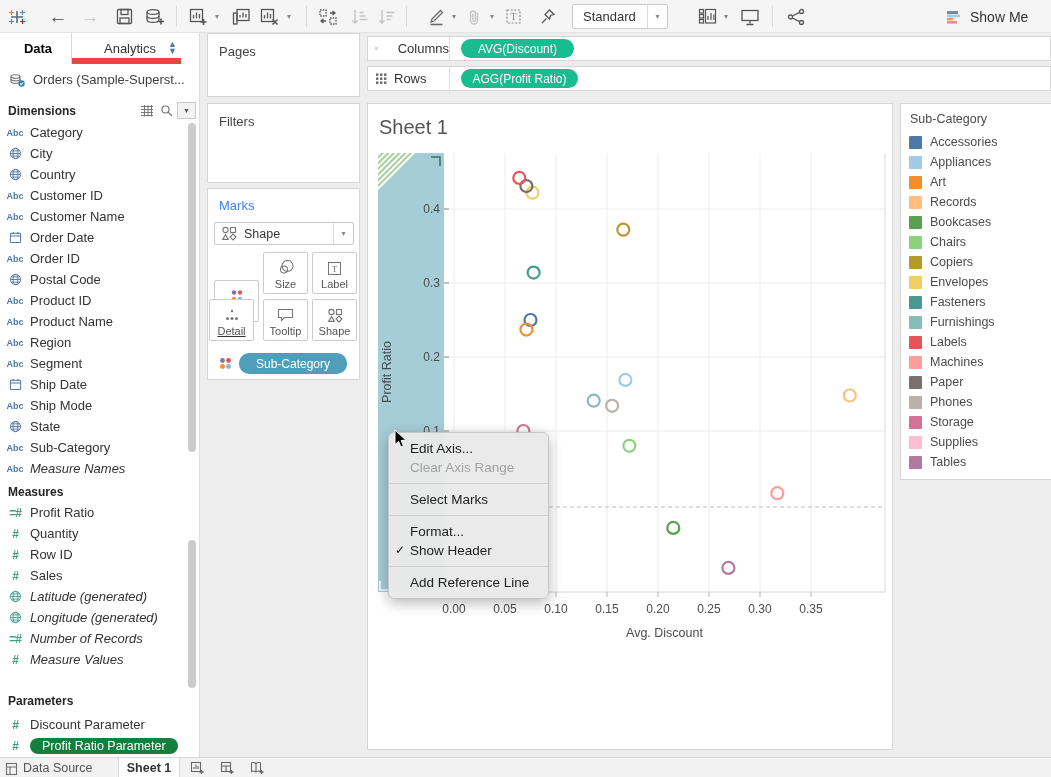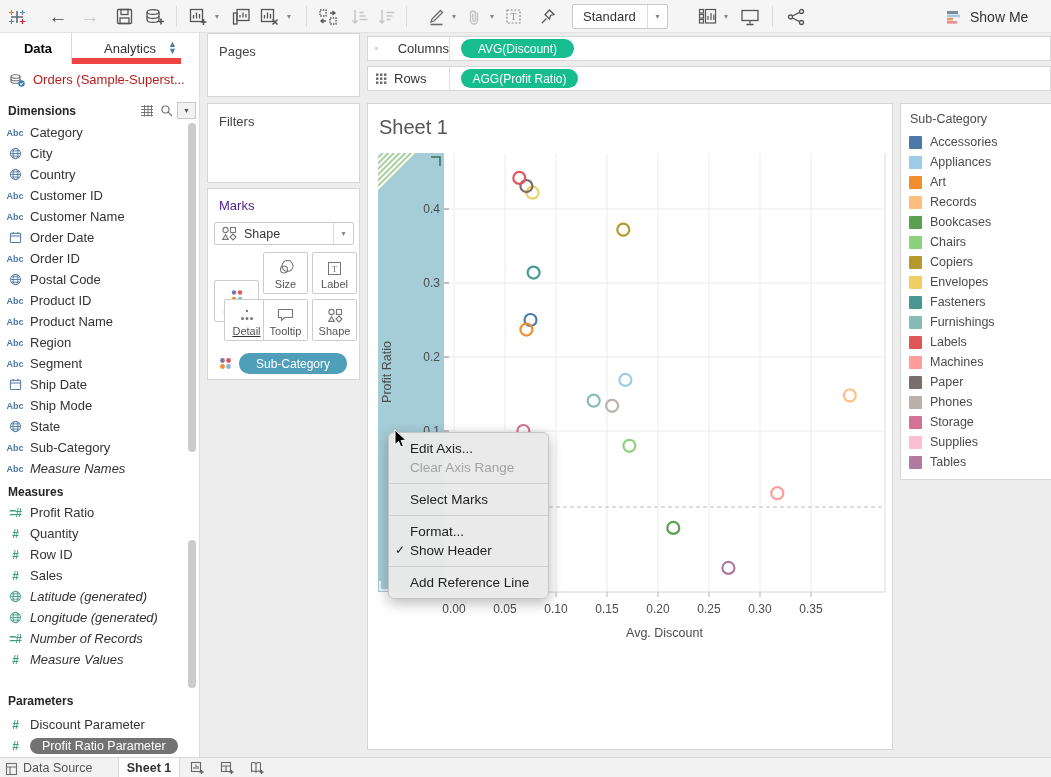--- a/index.html
+++ b/index.html
@@ -191,21 +191,21 @@
   <div class="abs" style="left:0;top:31px;width:200px;height:30px;display:flex;align-items:center">
     <span style="margin-left:8px">
       <svg width="19" height="17" viewBox="0 0 19 17" fill="none" stroke="#6f6f6f" stroke-width="1.1">
         <path d="M3 5.5c0-1 2-1.8 4.5-1.8S12 4.5 12 5.5 10 7.3 7.5 7.3 3 6.5 3 5.5z"></path>
         <path d="M3 5.5v5c0 1 2 1.8 4.5 1.8s4.5-.8 4.5-1.8v-5"></path>
           <path d="M3 8c0 1 2 1.8 4.5 1.8S12 9 12 8"></path>
         <circle cx="13.5" cy="12.5" r="3.2" fill="#2e7cb8" stroke="none"></circle>
           <path d="M12 12.5l1.2 1.2 2-2.2" stroke="#fff" stroke-width="1.1"></path>
       </svg>
     </span>
-    <span style="margin-left:6px;font-size:13px;color:#b91c1c;white-space:nowrap">Orders (Sample-Superst...</span>
+    <span style="margin-left:6px;font-size:13px;color:#404040;white-space:nowrap">Orders (Sample-Superst...</span>
   </div>
   <div class="abs" style="left:0;top:67px;width:200px;height:22px;display:flex;align-items:center">
     <span class="sec-hdr" style="margin-left:8px">Dimensions</span>
     <span style="position:absolute;left:140px;top:4px">
       <svg width="14" height="13" viewBox="0 0 14 13" fill="none" stroke="#777" stroke-width="1">
           <path d="M1 2.5h12 M1 5.5h12 M1 8.5h12 M1 11.5h12 M4.5 1v11.5 M8 1v11.5 M11.5 1v11.5"></path>
         </svg>
     </span>
     <span style="position:absolute;left:160px;top:4px">
       <svg width="13" height="13" viewBox="0 0 13 13" fill="none" stroke="#777" stroke-width="1.2">
@@ -409,35 +409,35 @@
       <div class="pane-row">
         <span class="ic">
           <span class="ic-num">#</span>
         </span>
         <span class="lbl">Discount Parameter</span>
       </div>
       <div class="pane-row" style="padding-left: 0px;">
         <span class="ic">
           <span class="ic-num">#</span>
         </span>
-        <span class="pill" style="background:#737373;height:16px;padding:0 12px;font-size:12.5px">Profit Ratio Parameter</span>
+        <span class="pill" style="background:#15803d;height:16px;padding:0 12px;font-size:12.5px">Profit Ratio Parameter</span>
       </div>
     </div>
   <div class="thumb" style="top:90px;height:329px"></div>
   <div class="thumb" style="top:507px;height:148px"></div>
 </div>
 
 <div class="card" style="left:207px;top:33px;width:153px;height:64px">
   <div style="margin:10px 0 0 11px;color:#444">Pages</div>
 </div>
 <div class="card" style="left:207px;top:103px;width:153px;height:80px">
   <div style="margin:10px 0 0 11px;color:#444">Filters</div>
 </div>
 <div class="card" style="left:207px;top:188px;width:153px;height:192px">
-  <div style="margin:9px 0 0 11px;color:#4c1d95">Marks</div>
+  <div style="margin:9px 0 0 11px;color:#3b82f6">Marks</div>
   <div style="position:absolute;left:6px;top:33px;width:140px;height:23px;border:1px solid #c9c9c9;border-radius:2px;background:#fff;display:flex;align-items:center">
     <svg width="16" height="15" viewBox="0 0 16 15" fill="none" stroke="#777" stroke-width="1.1" style="margin-left:6px">
       <circle cx="4.5" cy="4" r="2.6"></circle>
         <rect x="9.5" y="1.5" width="5" height="5"></rect>
         <path d="M4.5 8.6l2.8 4.8H1.7z"></path>
         <path d="M12 8l3 3-3 3-3-3z"></path>
     </svg>
     <span style="margin-left:7px;font-size:12.5px;color:#333">Shape</span>
     <span class="caret" style="position:absolute;right:0;top:0;width:20px;height:21px;border-left:1px solid #dcdcdc;display:flex;align-items:center;justify-content:center">▾</span>
   </div>
@@ -464,21 +464,21 @@
       </div>
       <div class="mark-btn" style="left: 104px; top: 63px;">
         <span>
           <svg width="15" height="15" viewBox="0 0 15 15" fill="none" stroke="#777" stroke-width="1">
             <rect x="1.5" y="1.5" width="12" height="12"></rect>
             <text x="7.5" y="11" font-size="9" fill="#777" stroke="none" text-anchor="middle" font-family="Liberation Serif,serif">T</text>
           </svg>
         </span>
         <span class="mlabel">Label</span>
       </div>
-      <div class="mark-btn" style="left: 16px; top: 110px; text-decoration: underline;">
+      <div class="mark-btn" style="left: 1px; top: 110px; text-decoration: underline;">
         <span>
           <svg width="16" height="15" viewBox="0 0 16 15">
             <g fill="#777">
               <circle cx="8" cy="3" r="1.2"></circle>
               <circle cx="3.5" cy="10.5" r="1.5"></circle>
               <circle cx="8" cy="10.5" r="1.5"></circle>
               <circle cx="12.5" cy="10.5" r="1.5"></circle>
             </g>
           </svg>
         </span>

